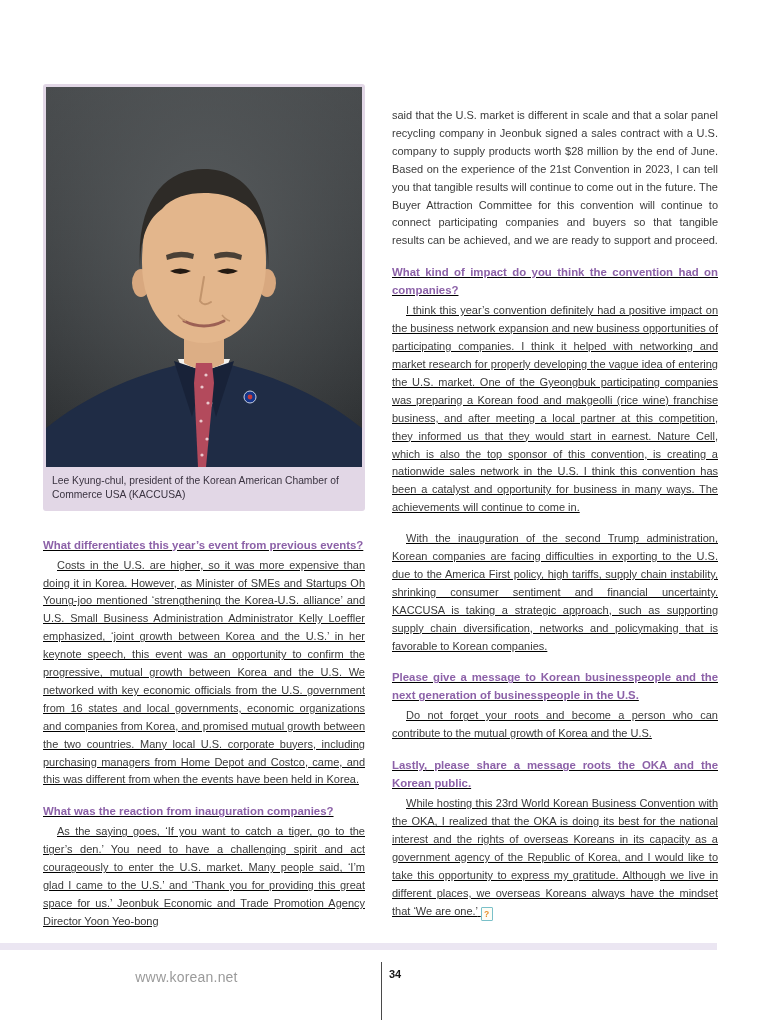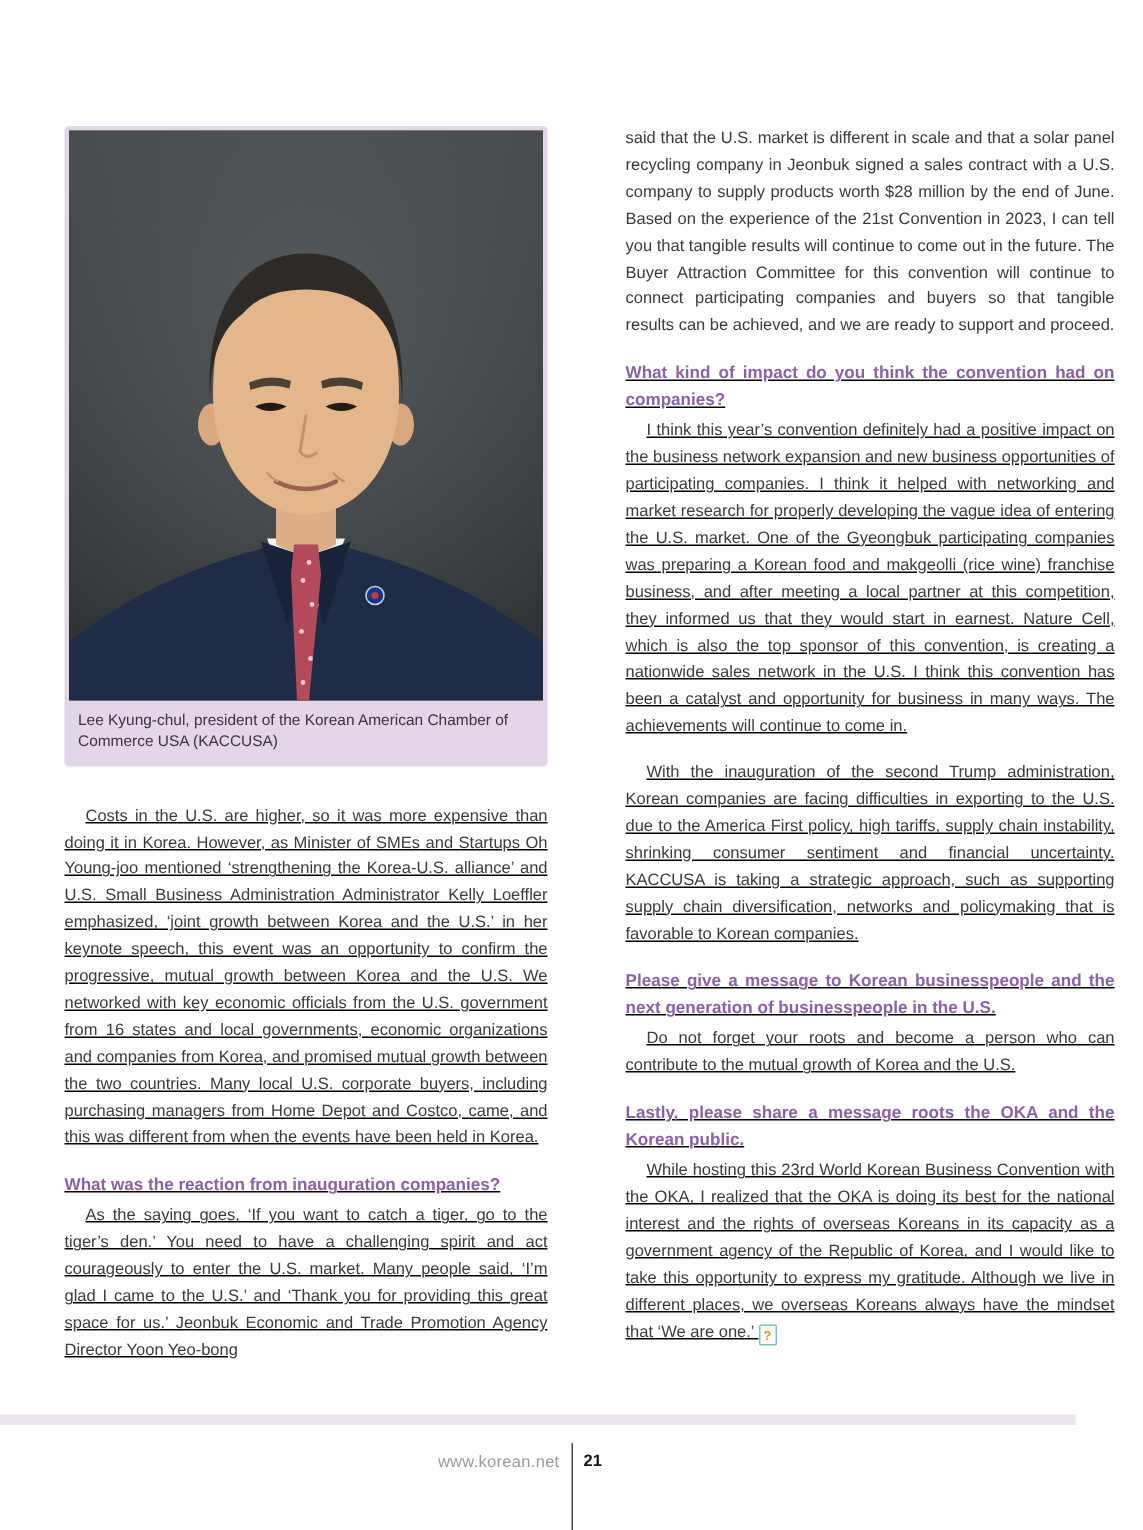--- a/index.html
+++ b/index.html
@@ -2,21 +2,21 @@
 <html><head>
 <meta charset="utf-8">
 <style>
   html,body{margin:0;padding:0;background:#fff;}
   .page{
     position:relative;width:762px;height:1020px;background:#ffffff;
     font-family:"Liberation Sans",sans-serif;overflow:hidden;
   }
   .col{position:absolute;top:84px;}
   .col-left{left:43px;width:322px;}
-  .col-right{left:417px;width:326px;}
+  .col-right{left:392px;width:326px;margin-top:23px;}
 
   p.body{
     font-size:11px;line-height:17.9px;color:#3b3b3b;
     text-align:justify;margin:0;text-indent:14px;
   }
   p.body.no-indent{text-indent:0;}
   h2.q{
     font-size:11.4px;line-height:18px;color:#8c61a8;
     font-weight:bold;text-align:justify;margin:0 0 3px 0;
   }
@@ -29,22 +29,22 @@
   .photo{height:380px;overflow:hidden;background:#35383a;}
   .photo svg{display:block;}
   .caption{
     font-size:10.3px;line-height:13.8px;color:#3a3340;
     padding:7px 6px 9px 6px;text-align:left;
   }
 
   .band{position:absolute;left:0;top:943px;width:717px;height:7px;background:#ebe6f2;}
 
   .footer-url{
-    position:absolute;left:0;top:969px;width:373px;text-align:right;
-    font-size:11px;color:#9a9a9a;letter-spacing:0.2px;
+    position:absolute;left:0;top:969px;width:373px;text-align:center;
+    font-size:14px;color:#9a9a9a;letter-spacing:0.2px;
   }
   .footer-rule{position:absolute;left:381px;top:962px;width:1px;height:58px;background:#4a4a4a;}
   .footer-page{
     position:absolute;left:389px;top:968px;font-size:11px;font-weight:bold;color:#161616;
   }
 
   .endmark{
     display:inline-block;width:10px;height:12px;border:1px solid #7ac0c9;border-radius:1px;
     font-size:8.5px;line-height:12px;text-align:center;color:#e8922f;font-weight:bold;
     vertical-align:-2px;text-indent:0;background:#fdfdf6;
@@ -109,20 +109,21 @@
           <path d="M132,228 Q136,233 140,234 M184,234 Q180,233 176,228" fill="none" stroke="#c2946c" stroke-width="1.5"></path>
 
           <circle cx="204" cy="310" r="6" fill="#16368a" stroke="#c8cfe0" stroke-width="1"></circle>
           <circle cx="204" cy="310" r="2.4" fill="#c43b3b"></circle>
         </svg>
       </div>
       <figcaption class="caption">Lee Kyung-chul, president of the Korean American Chamber of Commerce USA (KACCUSA)</figcaption>
     </figure>
 
     <div class="section">
+      <h2 class="q">What differentiates this year’s event from previous events?</h2>
       <p class="body">Costs in the U.S. are higher, so it was more expensive than doing it in Korea. However, as Minister of SMEs and Startups Oh Young-joo mentioned ‘strengthening the Korea-U.S. alliance’ and U.S. Small Business Administration Administrator Kelly Loeffler emphasized, ‘joint growth between Korea and the U.S.’ in her keynote speech, this event was an opportunity to confirm the progressive, mutual growth between Korea and the U.S. We networked with key economic officials from the U.S. government from 16 states and local governments, economic organizations and companies from Korea, and promised mutual growth between the two countries. Many local U.S. corporate buyers, including purchasing managers from Home Depot and Costco, came, and this was different from when the events have been held in Korea.</p>
     </div>
 
     <div class="section">
       <h2 class="q">What was the reaction from inauguration companies?</h2>
       <p class="body">As the saying goes, ‘If you want to catch a tiger, go to the tiger’s den.’ You need to have a challenging spirit and act courageously to enter the U.S. market. Many people said, ‘I’m glad I came to the U.S.’ and ‘Thank you for providing this great space for us.’ Jeonbuk Economic and Trade Promotion Agency Director Yoon Yeo-bong</p>
     </div>
 
   </div>
 
@@ -149,15 +150,15 @@
       <p class="body"><span>While hosting this 23rd World Korean Business Convention with the OKA, I realized that the OKA is doing its best for the national interest and the rights of overseas Koreans in its capacity as a government agency of the Republic of Korea, and I would like to take this opportunity to express my gratitude. Although we live in different places, we overseas Koreans always have the mindset that ‘We are one.’</span>
         <span class="endmark">?</span>
       </p>
     </div>
 
   </div>
 
   <div class="band"></div>
   <div class="footer-url">www.korean.net</div>
   <div class="footer-rule"></div>
-  <div class="footer-page">21</div>
+  <div class="footer-page">34</div>
 
 </div>
 
 </body></html>

